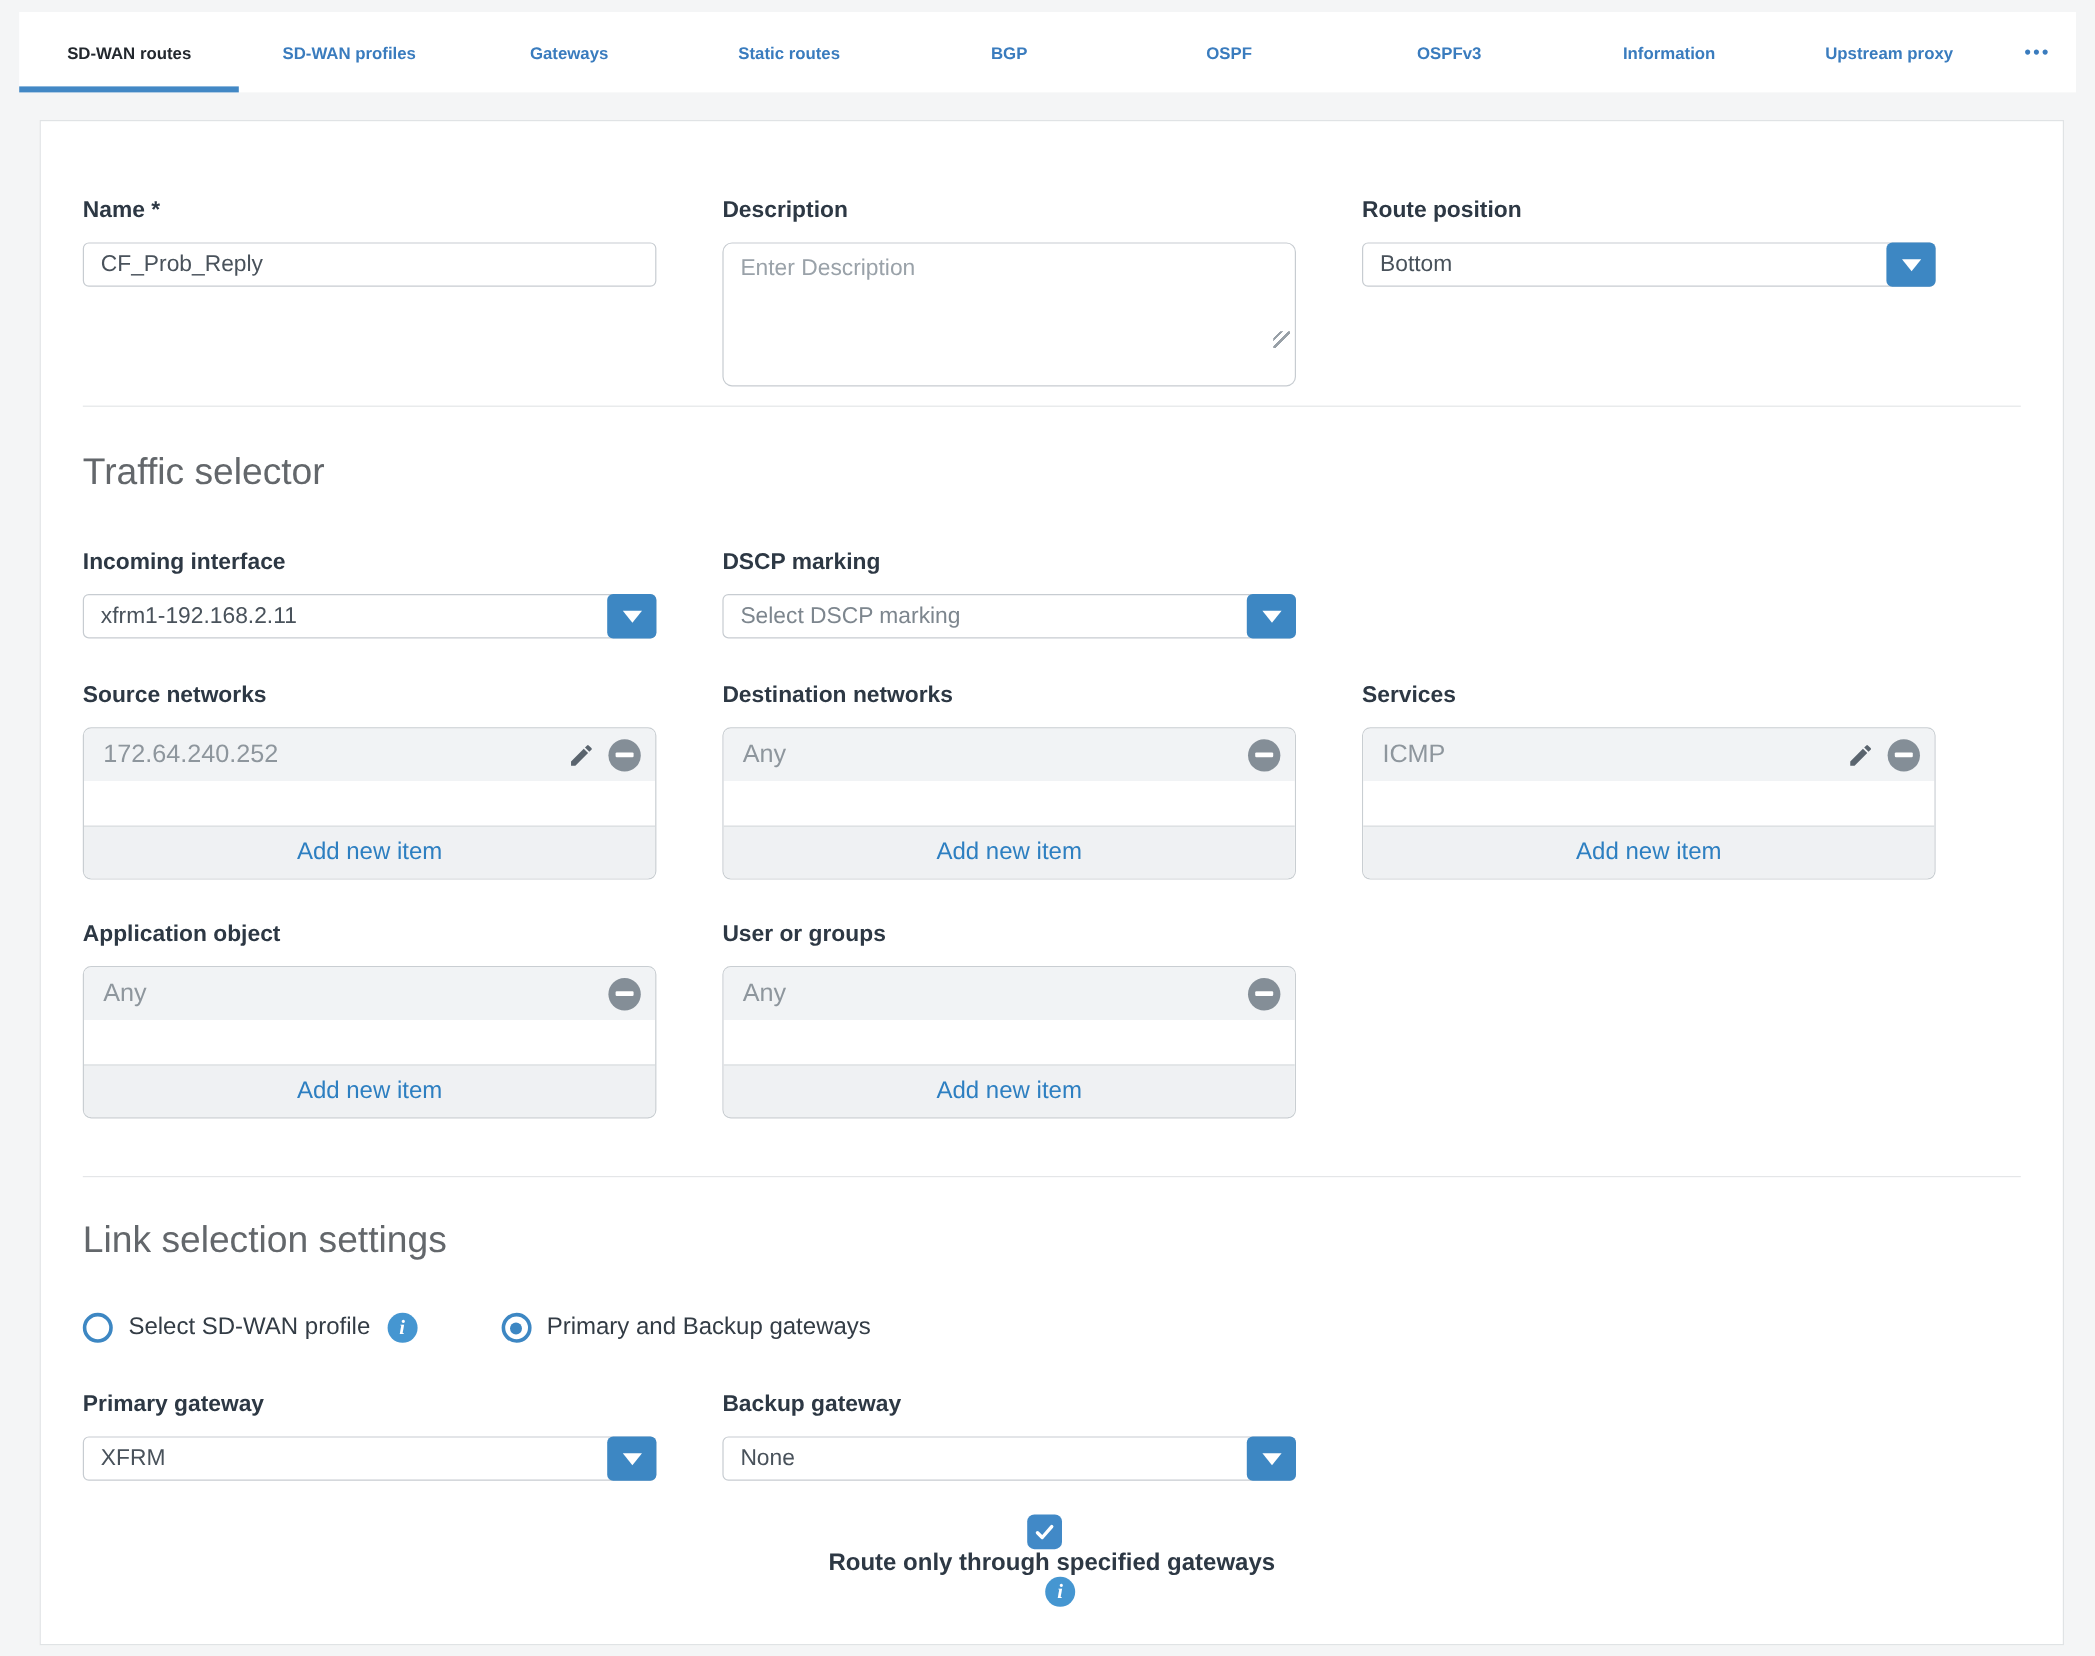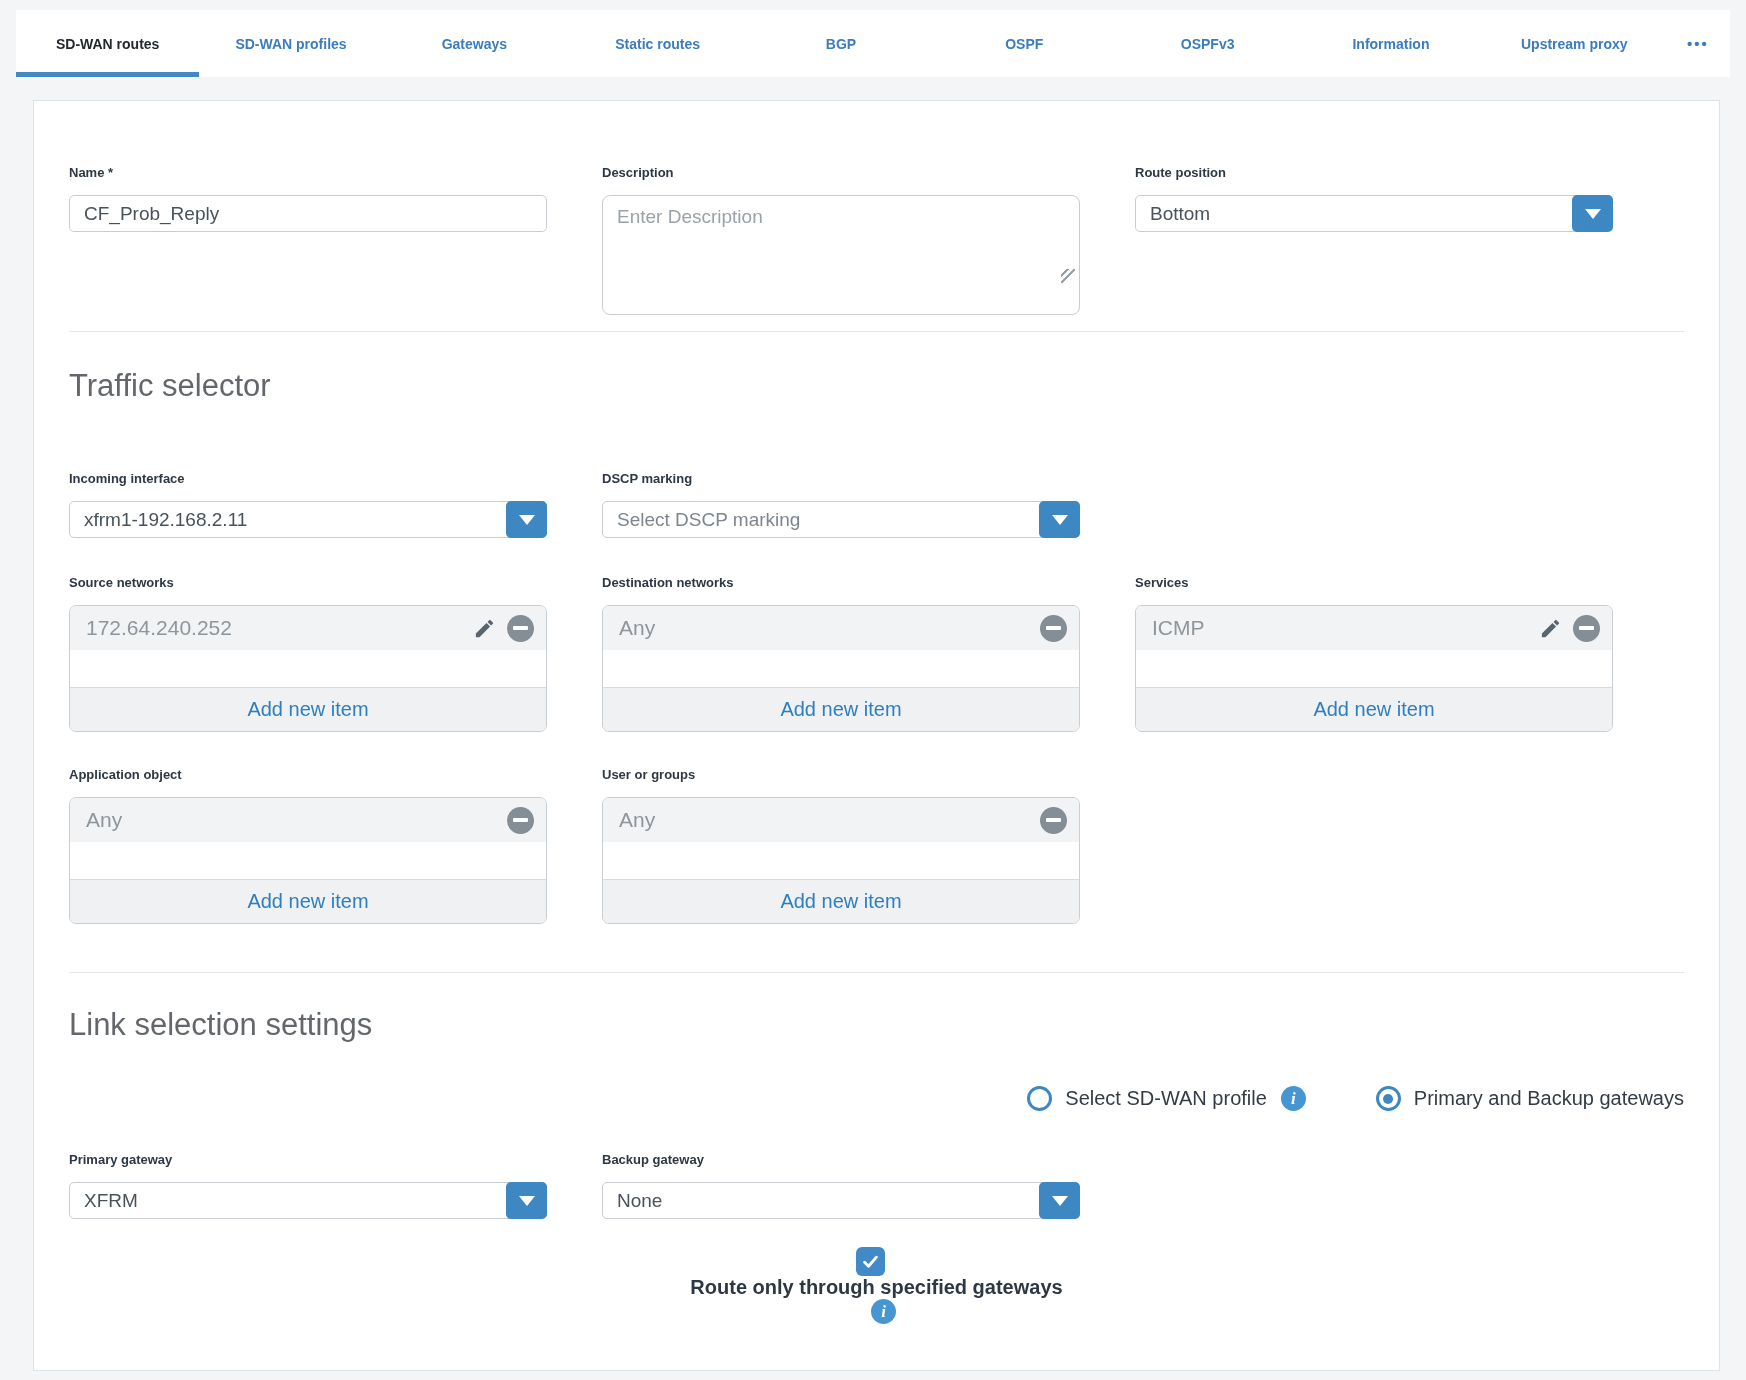--- a/index.html
+++ b/index.html
@@ -16,21 +16,21 @@
   .tab-underline { position:absolute; left:0; right:0; bottom:0; height:5px; background:#4288c5; }
   .tab-more { flex:0 0 64px; display:flex; align-items:center; justify-content:center;
               color:#3a7cbe; font-size:15px; font-weight:700; letter-spacing:2px; cursor:pointer; }
 
   
   .card { position:absolute; left:33px; top:100px; width:1687px; height:1271px;
           background:#ffffff; border:1px solid #e0e3e5; padding:64px 35px 0 35px; }
 
   .grid3 { display:grid; grid-template-columns:478px 478px 478px; column-gap:55px; }
 
-  .field-label { font-size:13px; font-weight:700; color:#2d3844; margin-bottom:15px; }
+  .field-label { font-size:19px; font-weight:700; color:#2d3844; margin-bottom:15px; }
   .section-heading { font-size:31px; font-weight:400; color:#63676b; }
 
   .divider { height:1px; background:#e4e6e8; }
 
   
   .text-input { width:100%; height:37px; border:1px solid #c7ccd1; border-radius:5px;
                 padding:16px 14px; font-size:19px; color:#49525b; background:#fff;
                 font-family:"Liberation Sans", sans-serif; outline:none; }
   .textarea-wrap { position:relative; width:100%; height:95px; }
   textarea.desc { width:100%; height:120px; border:1px solid #c7ccd1; border-radius:8px;
@@ -84,26 +84,26 @@
   .checkbox-row { display:flex; align-items:center;flex-direction:column; }
   .checkbox { width:29px; height:29px; border-radius:6px; background:#4189c7;
               display:flex; align-items:center; justify-content:center; margin-right:13px; cursor:pointer; }
   .checkbox svg { width:19px; height:19px; }
   .checkbox-label { font-size:20px; font-weight:700; color:#2d3844; }
 
   
   .mt-row1    { margin-top:0; }
   .mt-div1    { margin-top:41px; }
   .mt-head1   { margin-top:36px; }
-  .mt-row2    { margin-top:67px; }
+  .mt-row2    { margin-top:47px; }
   .mt-row3    { margin-top:37px; }
   .mt-row4    { margin-top:35px; }
   .mt-div2    { margin-top:48px; }
   .mt-head2   { margin-top:34px; }
-  .mt-radios  { margin-top:43px;justify-content:flex-end; }
+  .mt-radios  { margin-top:43px; }
   .mt-row5    { margin-top:41px; }
   .mt-check   { margin-top:28px; }
 </style>
 </head>
 <body>
 
 <div class="screen">
 
   <div class="tabbar">
     <div class="tab active">

